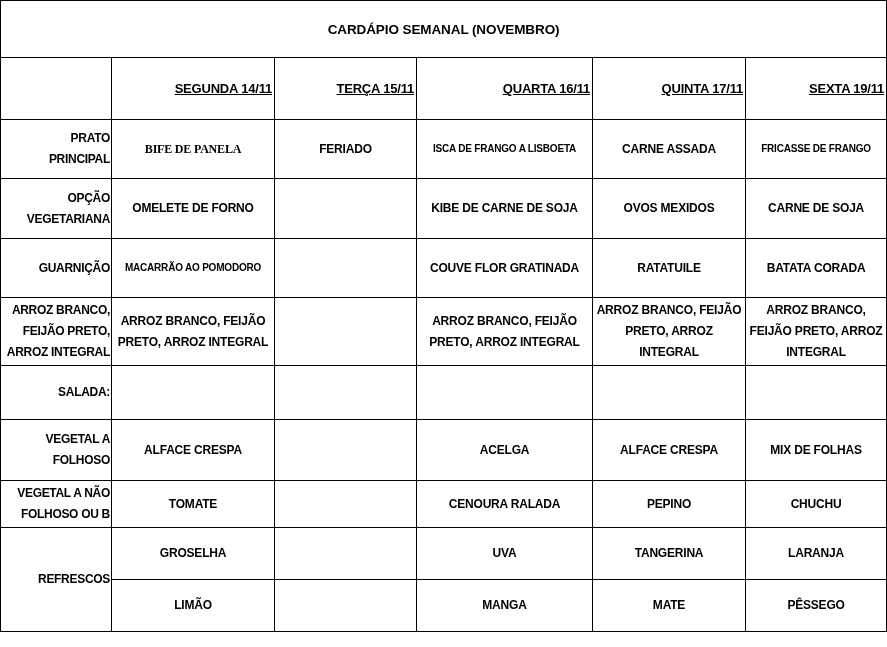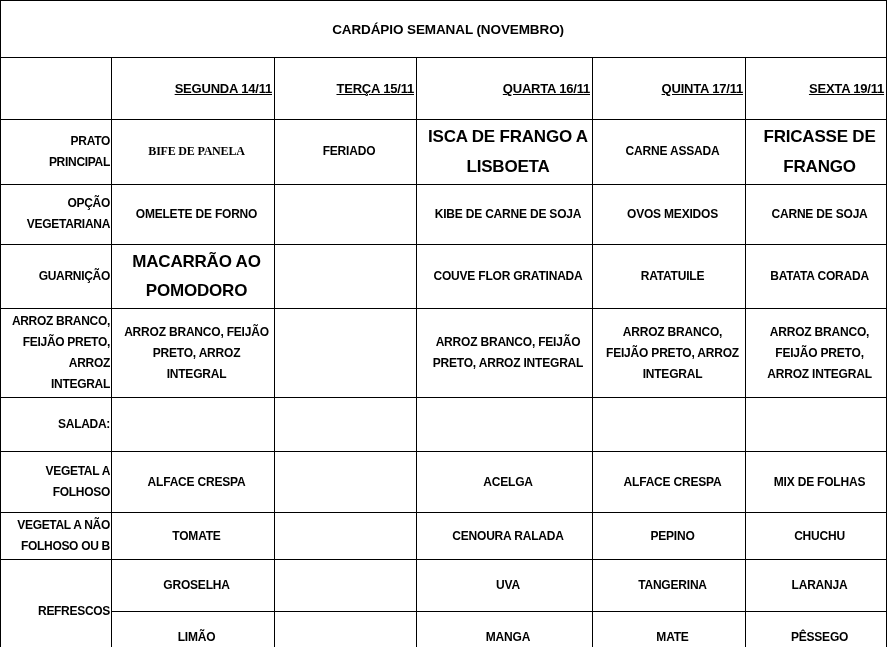--- a/index.html
+++ b/index.html
@@ -15,21 +15,20 @@
   table.menu {
     border-collapse: collapse;
     table-layout: fixed;
     width: 887px;
   }
   table.menu td, table.menu th {
     border: 1px solid #000000;
     vertical-align: middle;
     overflow: hidden;
     background: #ffffff;
-    padding-left: 10px;
   }
   td.title-cell {
     text-align: center;
     font-weight: bold;
     font-size: 13.5px;
     letter-spacing: -0.1px;
   }
   th.day {
     font-weight: bold;
     font-size: 13px;
@@ -48,21 +47,21 @@
     white-space: pre-line;
   }
   td.cell {
     font-size: 12px;
     text-align: center;
     padding: 2px 3px;
     line-height: 1.75;
     letter-spacing: -0.2px;
     font-weight: bold;
   }
-  td.cell.shrink { font-size: 17px; }
+  td.cell.shrink { font-size: 10px; }
   td.cell.bold { font-weight: bold; font-family: Liberation Serif, serif; }
 </style>
 </head>
 <body>
 
 <table class="menu">
   <colgroup>
     <col style="width:111px">
     <col style="width:163px">
     <col style="width:142px">
@@ -98,21 +97,21 @@
   <tr style="height:60px">
     <td class="label">OPÇÃO
 VEGETARIANA</td>
     <td class="cell">OMELETE DE FORNO</td>
     <td class="cell"></td>
     <td class="cell">KIBE DE CARNE DE SOJA</td>
     <td class="cell">OVOS MEXIDOS</td>
     <td class="cell">CARNE DE SOJA</td>
   </tr>
 
-  <tr style="height:51px">
+  <tr style="height:59px">
     <td class="label">GUARNIÇÃO</td>
     <td class="cell shrink">MACARRÃO AO POMODORO</td>
     <td class="cell"></td>
     <td class="cell">COUVE FLOR GRATINADA</td>
     <td class="cell">RATATUILE</td>
     <td class="cell">BATATA CORADA</td>
   </tr>
 
   <tr style="height:64px">
     <td class="label">ARROZ BRANCO,

